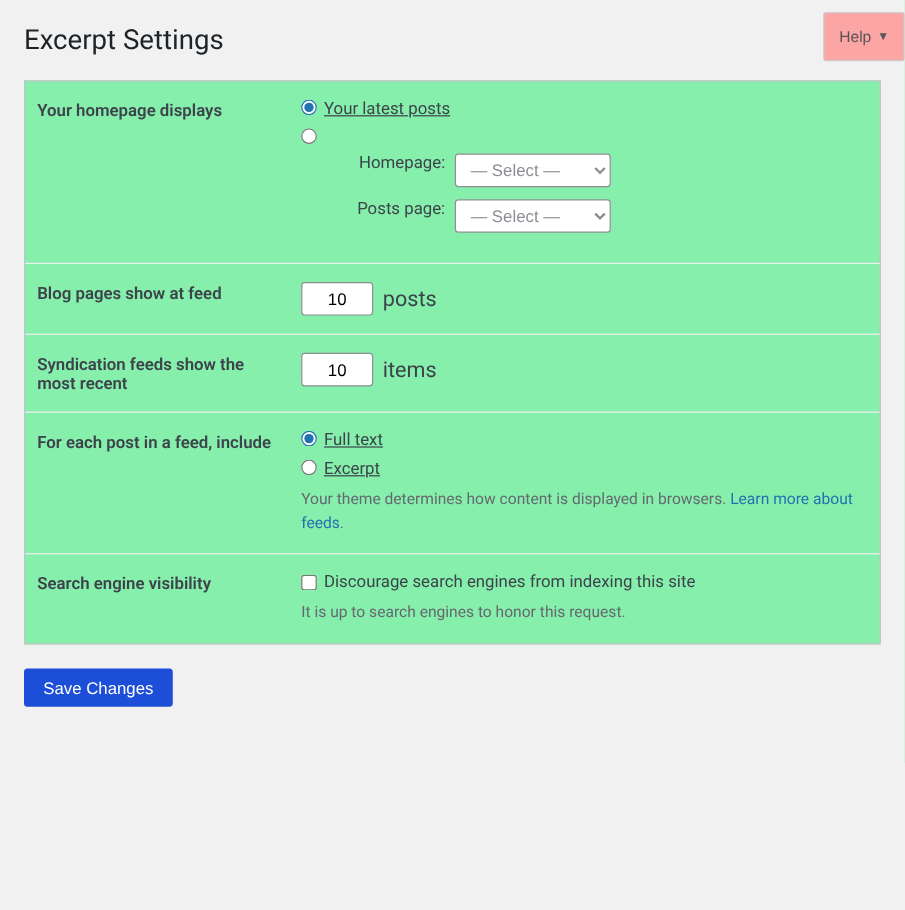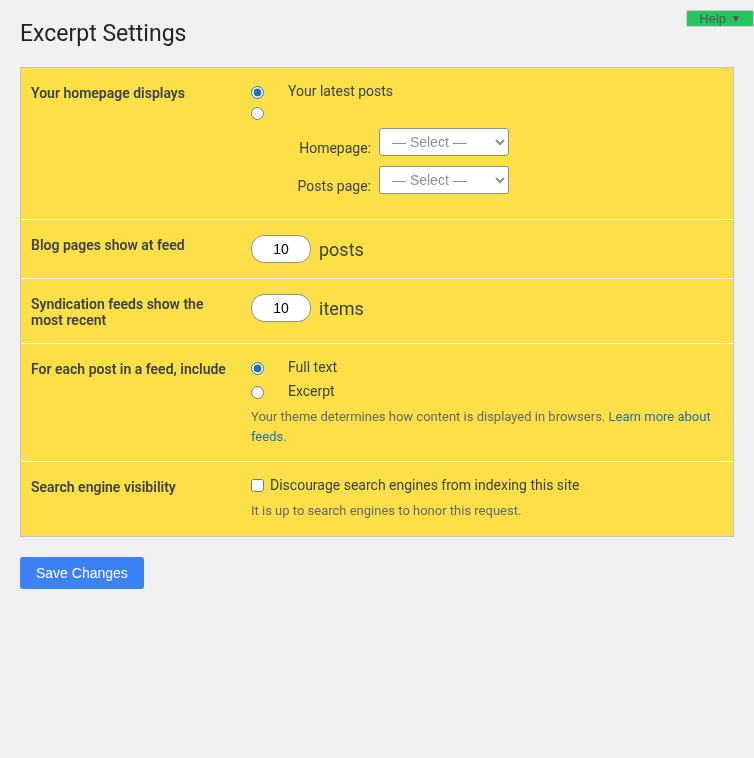--- a/index.html
+++ b/index.html
@@ -13,43 +13,43 @@
     .wrap {
       max-width: 754px;
       margin: 0 auto;
       padding: 10px 20px 40px 20px;
       position: relative;
     }
     .help-btn {
       position: absolute;
       top: 10px;
       right: 0;
-      background: #22c55e;
+      background: #fca5a5;
       border: 1px solid #ccc;
-      padding: 0 12px;
+      padding: 12px 12px;
       font-size: 13px;
       cursor: pointer;
       color: #555;
       display: flex;
       align-items: center;
       gap: 5px;
       border-radius: 2px;
     }
     .help-btn .chevron {
       font-size: 10px;
     }
     h1.page-title {
       font-size: 23px;
       font-weight: 400;
       color: #1d2327;
       margin-bottom: 20px;
       margin-top: 10px;
     }
     .settings-table {
-      background: #fde047;
+      background: #86efac;
       border: 1px solid #c3c4c7;
       border-collapse: collapse;
       width: 100%;
     }
     .settings-row {
       display: flex;
       border-bottom: 1px solid #f0f0f1;
       padding: 15px 10px;
       align-items: flex-start;
     }
@@ -63,43 +63,44 @@
       font-size: 14px;
       padding-top: 2px;
       color: #3c434a;
       padding-right: 15px;
     }
     .row-content {
       flex: 1;
     }
     .radio-option {
       display: flex;
-      align-items: flex-end;
-      gap: 24px;
+      align-items: flex-start;
+      gap: 6px;
       margin-bottom: 8px;
+      text-decoration: underline;
     }
     .radio-option input[type="radio"] {
       margin: 0;
       accent-color: #2271b1;
     }
     .radio-option label {
       font-size: 14px;
       color: #3c434a;
     }
     a {
       color: #2271b1;
       text-decoration: none;
     }
     .select-group {
       margin-top: 8px;
       margin-left: 20px;
     }
     .select-row {
       display: flex;
-      align-items: flex-end;
+      align-items: flex-start;
       margin-bottom: 10px;
       gap: 8px;
     }
     .select-row label {
       width: 100px;
       text-align: right;
       font-size: 14px;
       color: #3c434a;
     }
     .select-row select {
@@ -114,21 +115,21 @@
     }
     .number-row {
       display: flex;
       align-items: center;
       gap: 8px;
     }
     .number-row input[type="text"] {
       width: 60px;
       padding: 5px 8px;
       border: 1px solid #8c8f94;
-      border-radius: 13px;
+      border-radius: 3px;
       font-size: 14px;
       text-align: center;
     }
     .number-row span {
       font-size: 18px;
       color: #3c434a;
     }
     .description {
       font-size: 13px;
       color: #646970;
@@ -141,21 +142,21 @@
       gap: 6px;
       margin-bottom: 8px;
     }
     .checkbox-row input[type="checkbox"] {
       margin: 0;
       accent-color: #2271b1;
     }
     .save-btn {
       display: inline-block;
       margin-top: 20px;
-      background: #3b82f6;
+      background: #1d4ed8;
       color: #fff;
       border: none;
       padding: 8px 16px;
       font-size: 14px;
       border-radius: 3px;
       cursor: pointer;
       font-weight: 400;
     }
   </style>
 </head>

